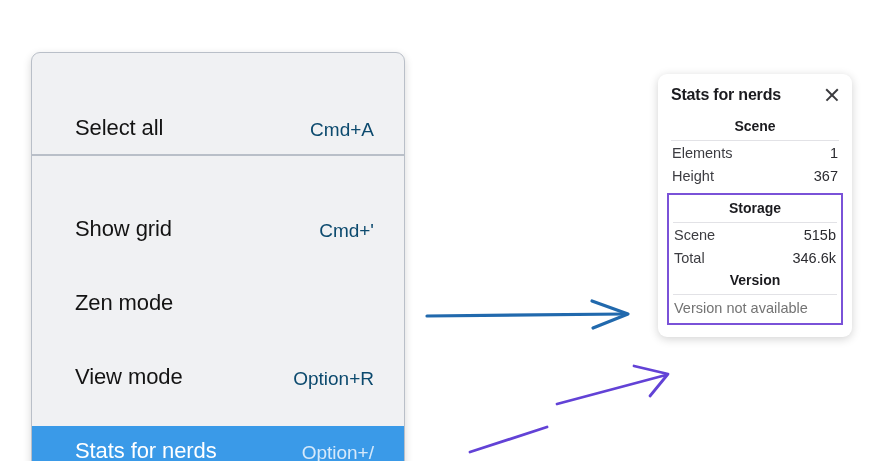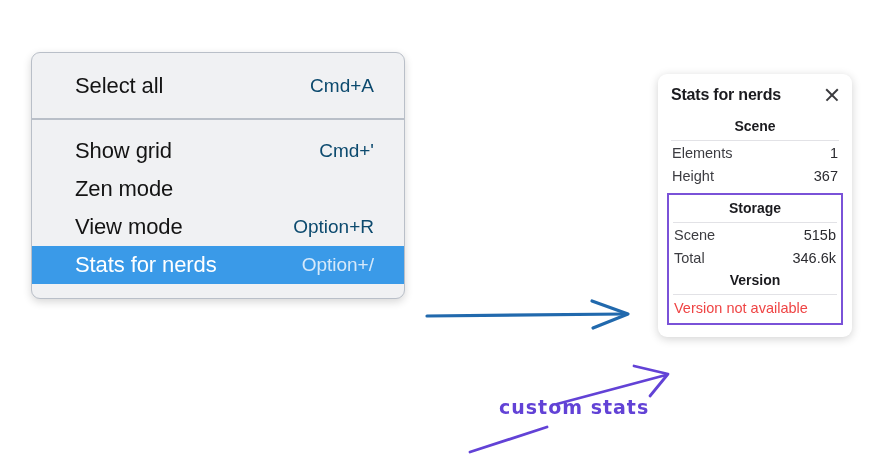--- a/index.html
+++ b/index.html
@@ -33,25 +33,26 @@
   }
   .menu-group.first {
     border-bottom: 2px solid #b9bfc8;
     padding: 14px 0 13px 0;
   }
   .menu-group.second {
     padding: 12px 0 14px 0;
   }
   .menu-item {
     display: flex;
-    align-items: center;
+    align-items: flex-end;
     justify-content: space-between;
     height: 38px;
     padding: 0 30px 0 43px;
     box-sizing: border-box;
+    margin-top: 36px;
   }
   .menu-item .label {
     font-size: 22px;
     color: #141414;
     letter-spacing: -0.1px;
     white-space: nowrap;
   }
   .menu-item .shortcut {
     font-size: 19px;
     color: #0c4a6e;
@@ -134,21 +135,21 @@
 
   
   #custom-stats-box {
     border: 2px solid #7a52d8;
     margin: 6px 0 0 0;
     padding: 2px 0 5px 0;
     box-sizing: border-box;
   }
   #version-text {
     font-size: 14.5px;
-    color: #ef4444;
+    color: #737373;
     padding: 5px 5px 2px 5px;
   }
 
   
   #annotation-layer {
     position: absolute;
     left: 0; top: 0;
     width: 873px; height: 461px;
     pointer-events: none;
   }
@@ -250,14 +251,13 @@
     <g>
       <path d="M557 404 L666 375" stroke="#6242d6" stroke-width="2.8" fill="none" stroke-linecap="round"></path>
       <path d="M634 366 L668 374 L650 396" stroke="#6242d6" stroke-width="2.8" fill="none" stroke-linecap="round" stroke-linejoin="round"></path>
     </g>
 
     <g>
       <path d="M470 452 L547 427" stroke="#6242d6" stroke-width="2.8" fill="none" stroke-linecap="round"></path>
     </g>
   </svg>
 
-  <div id="custom-stats-label">custom stats</div>
 </div>
 
 </body></html>

